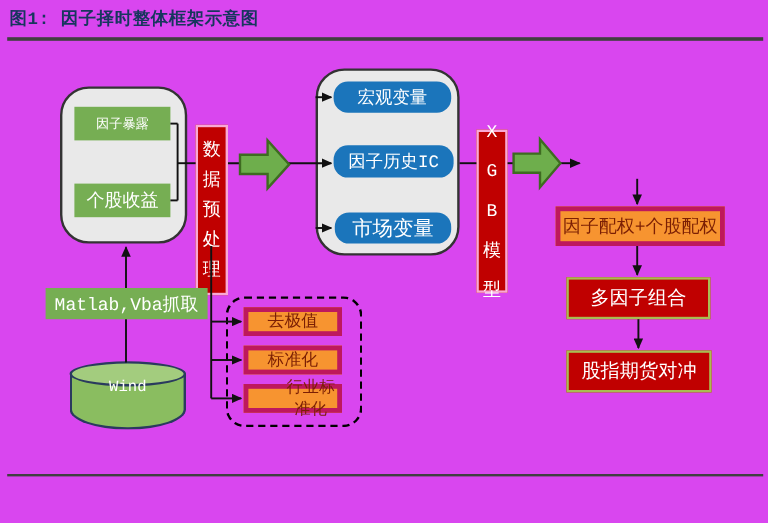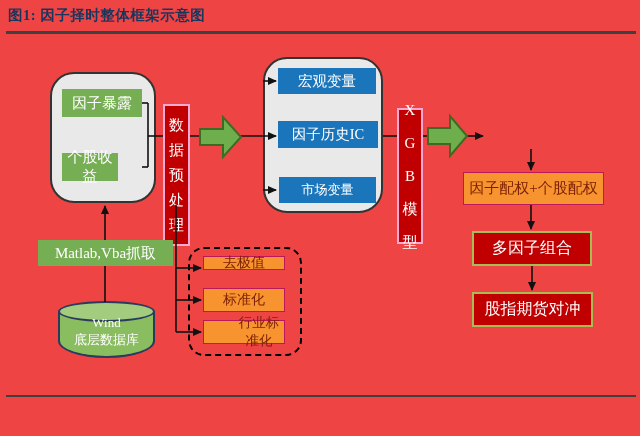--- a/index.html
+++ b/index.html
@@ -1,82 +1,81 @@
 <!DOCTYPE html>
 <html><head>
 <meta charset="utf-8">
 <style>
   html,body{margin:0;padding:0;background:#fff;}
-  #page{position:relative;width:640px;height:436px;background:#ef4444;overflow:hidden;
-        font-family:Liberation Serif, serif;}
+  #page{position:relative;width:640px;height:436px;background:#d946ef;overflow:hidden;
+        font-family:Liberation Mono, monospace;}
   .abs{position:absolute;box-sizing:border-box;}
   .title{left:8px;top:6px;font-size:14.5px;font-weight:bold;color:#17365D;letter-spacing:0.5px;}
   .rule{background:#404040;}
   .rule-top{left:6px;top:31px;width:630px;height:3px;}
   .rule-bottom{left:6px;top:395px;width:630px;height:2px;}
   .footer{left:26px;top:401px;font-size:13px;font-weight:bold;font-style:italic;color:#17365D;letter-spacing:1px;}
 
   .group{background:#E9E9E9;border:2px solid #333;border-radius:24px;}
   .dashed-group{background:transparent;border:2.5px dashed #000;border-radius:16px;}
 
   .box{display:flex;align-items:center;justify-content:center;text-align:center;}
   .green{background:#76AE53;color:#fff;}
-  .blue{background:#1B75BB;color:#fff;}
+  .blue{background:#1B75BB;color:#fff;border-radius:12px;}
   .redbar{background:#C00000;border:2px solid #f9a8d4;color:#fff;margin-top:41px;}
   .redbox{background:#C00000;border:2px solid #A9BC52;color:#fff;}
-  .orange{background:#F79430;border:1px solid #be185d;color:#7B1F04;}
+  .orange{background:#F79430;border:4px solid #be185d;color:#7B1F04;}
   .vbar-text{width:16px;word-break:break-all;text-align:center;font-size:15px;line-height:25px;}
   .vbar-text.xgb{line-height:33px;}
 
   .cyl-top{left:58px;top:301px;width:97px;height:21px;background:#A3CC7E;border:2px solid #2A3B5E;border-radius:50%;z-index:3;}
   .cyl-body{left:58px;top:311px;width:97px;height:47px;background:#8ABD60;border:2px solid #2A3B5E;border-top:none;
             border-radius:0 0 48px 48px / 0 0 17px 17px;z-index:2;}
   .cyl-label{left:58px;top:314px;width:97px;z-index:4;color:#fff;font-size:13px;line-height:17px;text-align:center;}
 
   svg.overlay{position:absolute;left:0;top:0;z-index:5;pointer-events:none;}
 </style>
 </head>
 <body>
 
 <div id="page">
 
   <div class="abs title">图1: 因子择时整体框架示意图</div>
   <div class="abs rule rule-top"></div>
 
   <div class="abs group" style="left:50px;top:72px;width:106px;height:131px;"></div>
-  <div class="abs box green" style="left:62px;top:89px;width:80px;height:28px;font-size:15px;">因子暴露</div>
-  <div class="abs box green" style="left:62px;top:153px;width:56px;height:28px;font-size:15px;">个股收益</div>
+  <div class="abs box green" style="left:62px;top:89px;width:80px;height:28px;font-size:11px;">因子暴露</div>
+  <div class="abs box green" style="left:62px;top:153px;width:80px;height:28px;font-size:15px;">个股收益</div>
 
   <div class="abs box redbar" style="left:163px;top:63px;width:27px;height:142px;">
     <div class="vbar-text">数据预处理</div>
   </div>
 
   <div class="abs group" style="left:263px;top:57px;width:120px;height:156px;"></div>
   <div class="abs box blue" style="left:278px;top:68px;width:98px;height:26px;font-size:14.5px;">宏观变量</div>
   <div class="abs box blue" style="left:278px;top:121px;width:100px;height:27px;font-size:14.5px;">因子历史IC</div>
-  <div class="abs box blue" style="left:279px;top:177px;width:97px;height:26px;font-size:13px;">市场变量</div>
+  <div class="abs box blue" style="left:279px;top:177px;width:97px;height:26px;font-size:17px;">市场变量</div>
 
   <div class="abs box redbar" style="left:397px;top:67px;width:26px;height:136px;">
     <div class="vbar-text xgb">XGB模型</div>
   </div>
 
   <div class="abs box orange" style="left:463px;top:172px;width:141px;height:33px;font-size:15px;">因子配权+个股配权</div>
   <div class="abs box redbox" style="left:472px;top:231px;width:120px;height:35px;font-size:16px;">多因子组合</div>
   <div class="abs box redbox" style="left:472px;top:292px;width:121px;height:35px;font-size:16px;">股指期货对冲</div>
 
   <div class="abs box green" style="left:38px;top:240px;width:135px;height:26px;font-size:15px;">Matlab,Vba抓取</div>
   <div class="abs cyl-body"></div>
   <div class="abs cyl-top"></div>
   <div class="abs cyl-label">
     <div>Wind</div>
-    <div>底层数据库</div>
   </div>
 
   <div class="abs dashed-group" style="left:188px;top:247px;width:114px;height:109px;"></div>
-  <div class="abs box orange" style="left:203px;top:256px;width:82px;height:14px;font-size:14px;">去极值</div>
+  <div class="abs box orange" style="left:203px;top:256px;width:82px;height:24px;font-size:14px;">去极值</div>
   <div class="abs box orange" style="left:203px;top:288px;width:82px;height:24px;font-size:14px;">标准化</div>
   <div class="abs box orange" style="left:203px;top:320px;width:82px;height:24px;font-size:13.5px;padding-left:30px;">行业标准化</div>
 
   <svg class="overlay" width="640" height="436" viewBox="0 0 640 436">
     <defs>
       <marker id="ah" markerUnits="userSpaceOnUse" markerWidth="9" markerHeight="8" refX="8" refY="4" orient="auto">
         <path d="M0,0 L9,4 L0,8 Z" fill="#111"></path>
       </marker>
     </defs>
     <g stroke="#111" stroke-width="1.6" fill="none">

